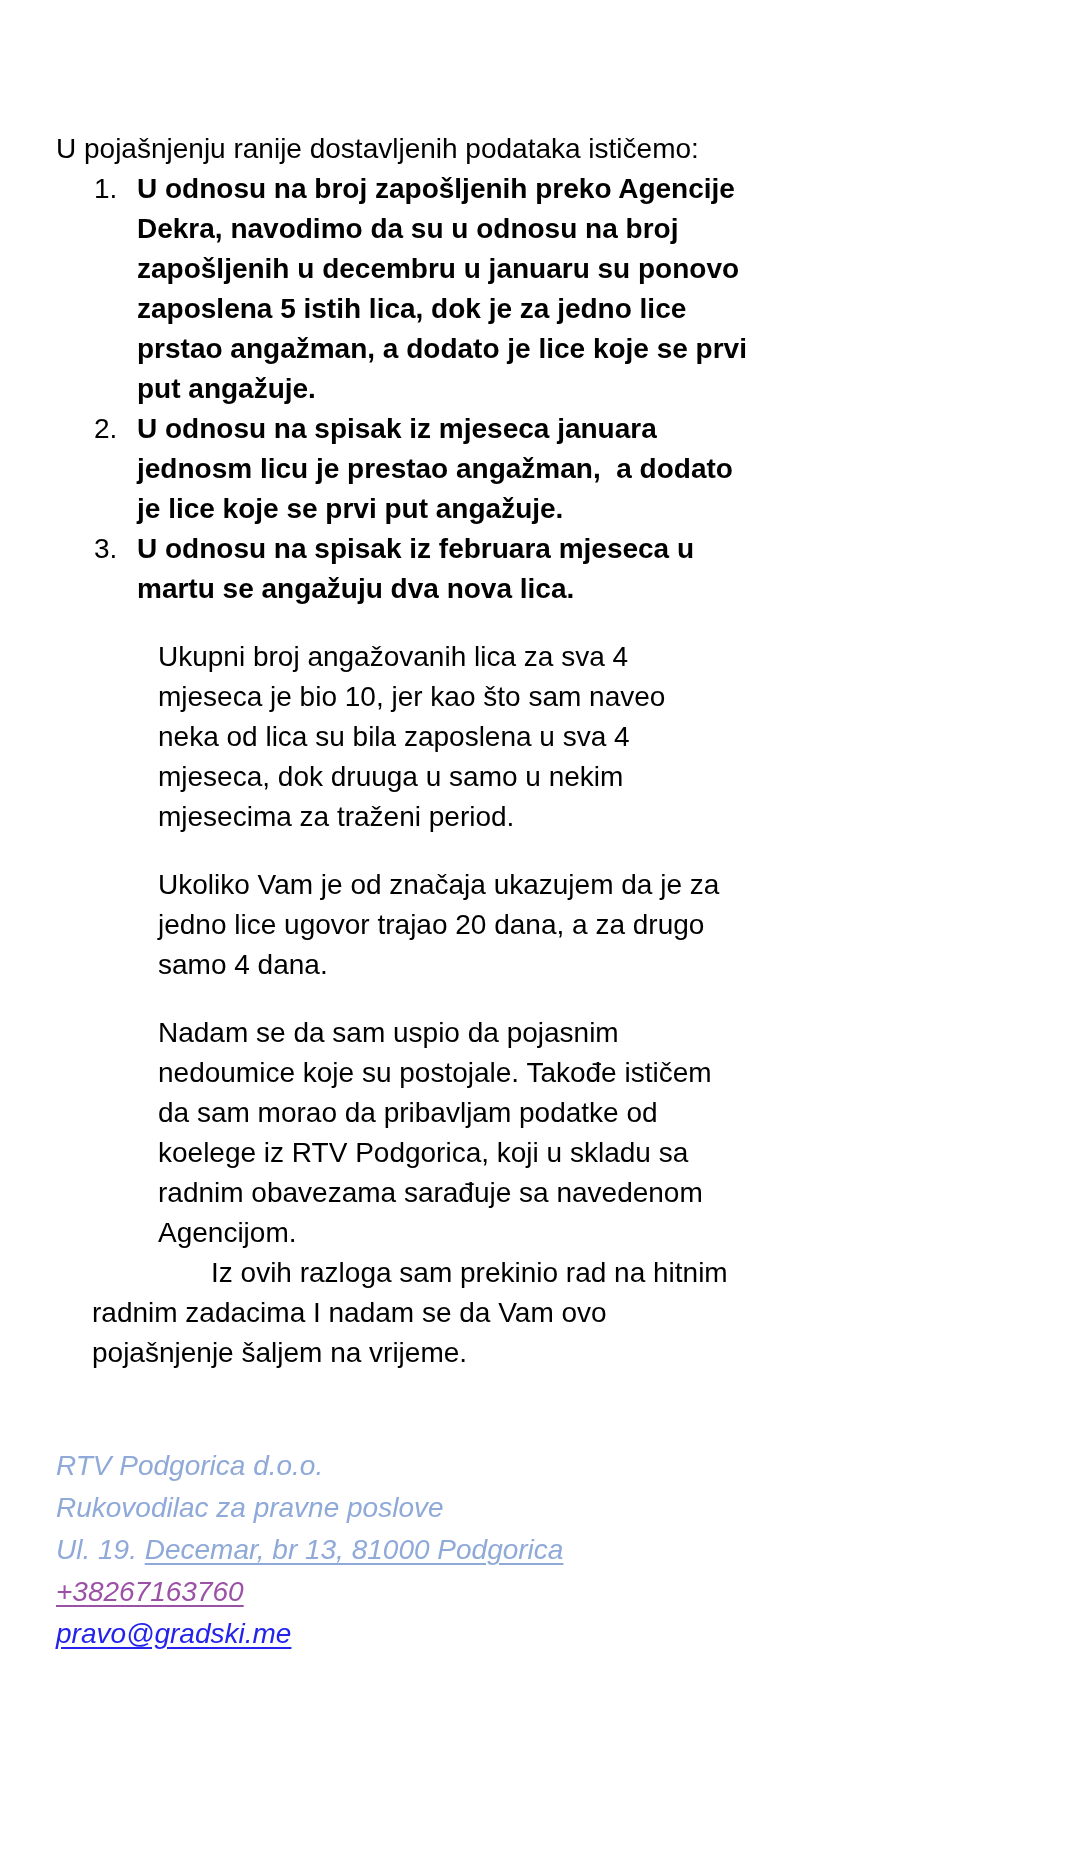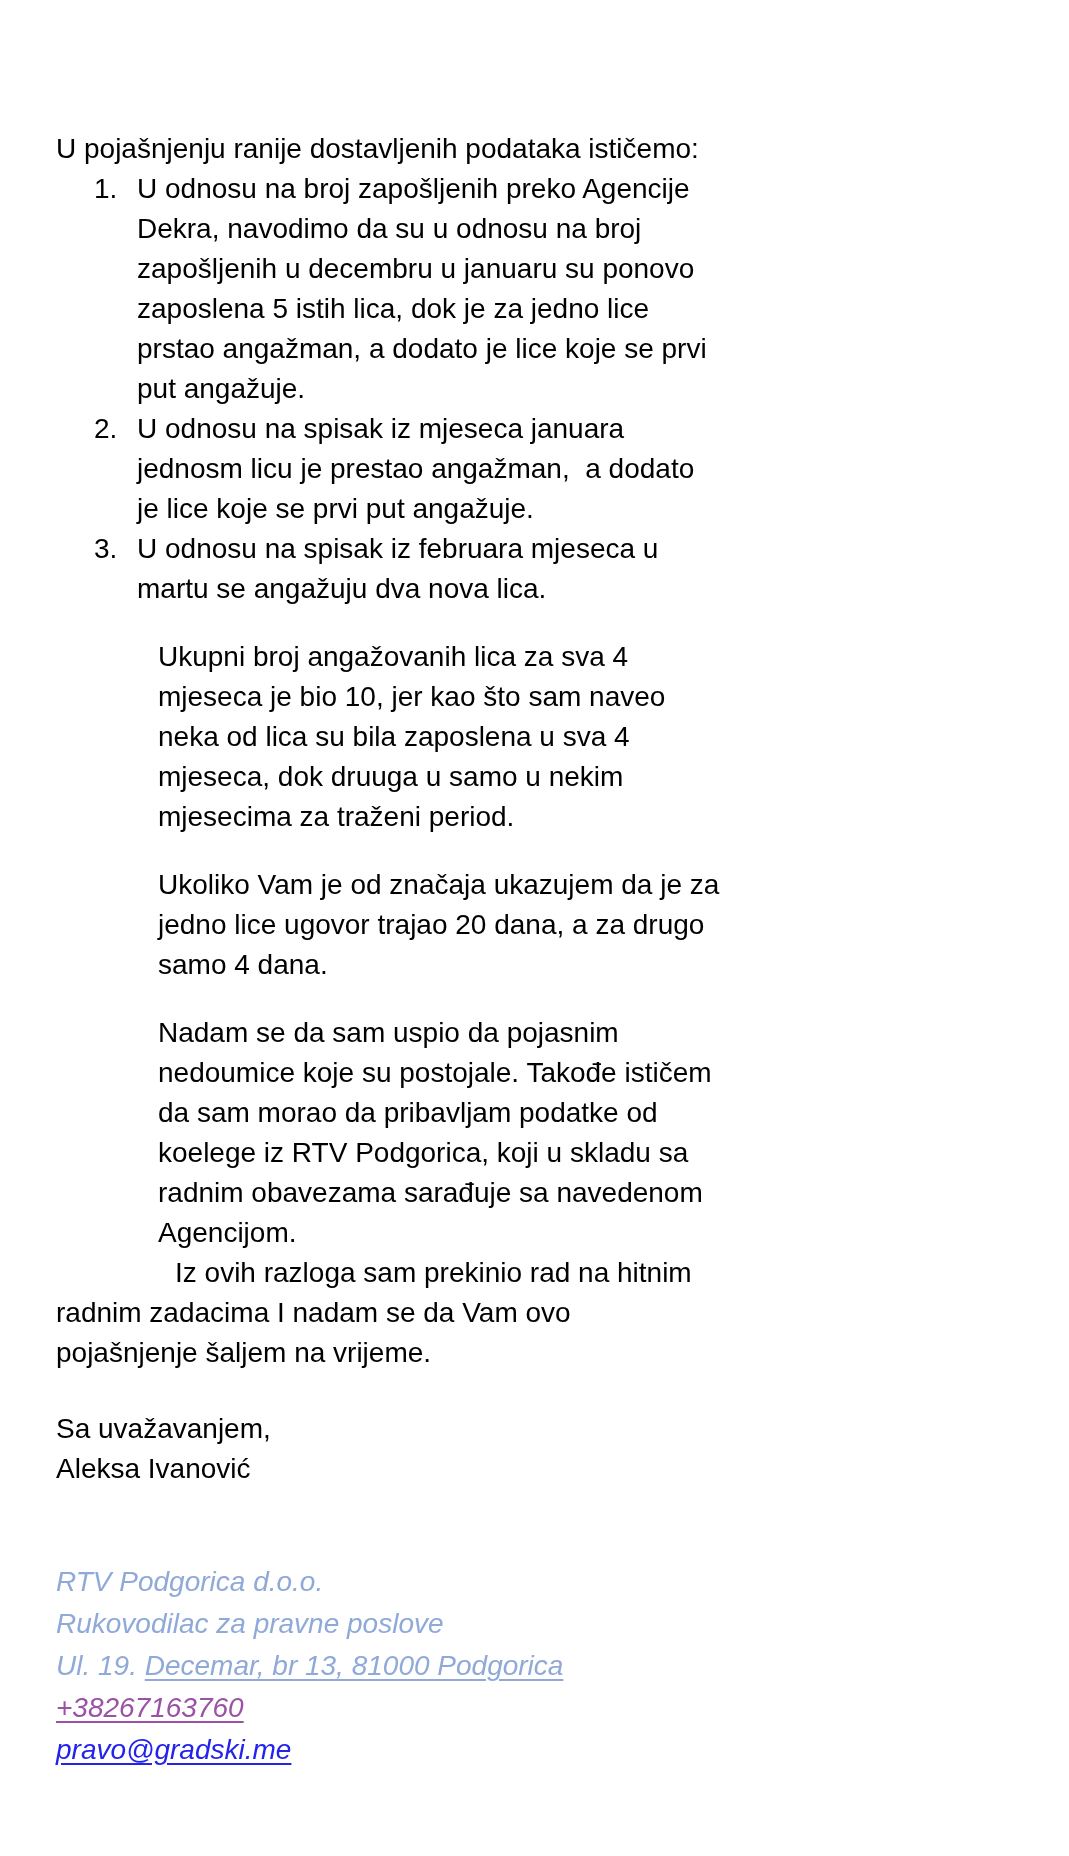--- a/index.html
+++ b/index.html
@@ -28,31 +28,32 @@
   p { margin: 0; }
 
   
   .olist { margin: 0; }
   .li-row { display: flex; align-items: flex-start; }
   .li-num {
     flex: 0 0 auto;
     width: 43px;
     margin-left: 38px;
   }
-  .li-text { flex: 1 1 auto; }
+  .li-text { flex: 1 1 auto; font-weight: bold; }
 
   
   .indent-block {
     margin-left: 102px;
     margin-top: 28px;
   }
 
   
   .flow-para {
     text-indent: 119px;
+    margin-left: 36px;
   }
 
   .closing { margin-top: 36px; }
 
   
   .signature {
     margin-top: 72px;
     font-style: italic;
     line-height: 42px;
   }
@@ -111,22 +112,20 @@
 nedoumice koje su postojale. Takođe ističem
 da sam morao da pribavljam podatke od
 koelege iz RTV Podgorica, koji u skladu sa
 radnim obavezama sarađuje sa navedenom
 Agencijom.</p>
 
   <p class="flow-para pre">Iz ovih razloga sam prekinio rad na hitnim
 radnim zadacima I nadam se da Vam ovo
 pojašnjenje šaljem na vrijeme.</p>
 
-  <p class="closing pre">Sa uvažavanjem,
-Aleksa Ivanović</p>
 
   <div class="signature">
     <p class="sig-line">RTV Podgorica d.o.o.</p>
     <p class="sig-line">Rukovodilac za pravne poslove</p>
     <p class="sig-line"><span class="pre">Ul. 19. </span><a class="sig-link addr-link">Decemar, br 13, 81000 Podgorica</a></p>
     <p><a class="sig-link phone-link">+38267163760</a></p>
     <p><a class="sig-link email-link">pravo@gradski.me</a></p>
   </div>
 
 </div>

